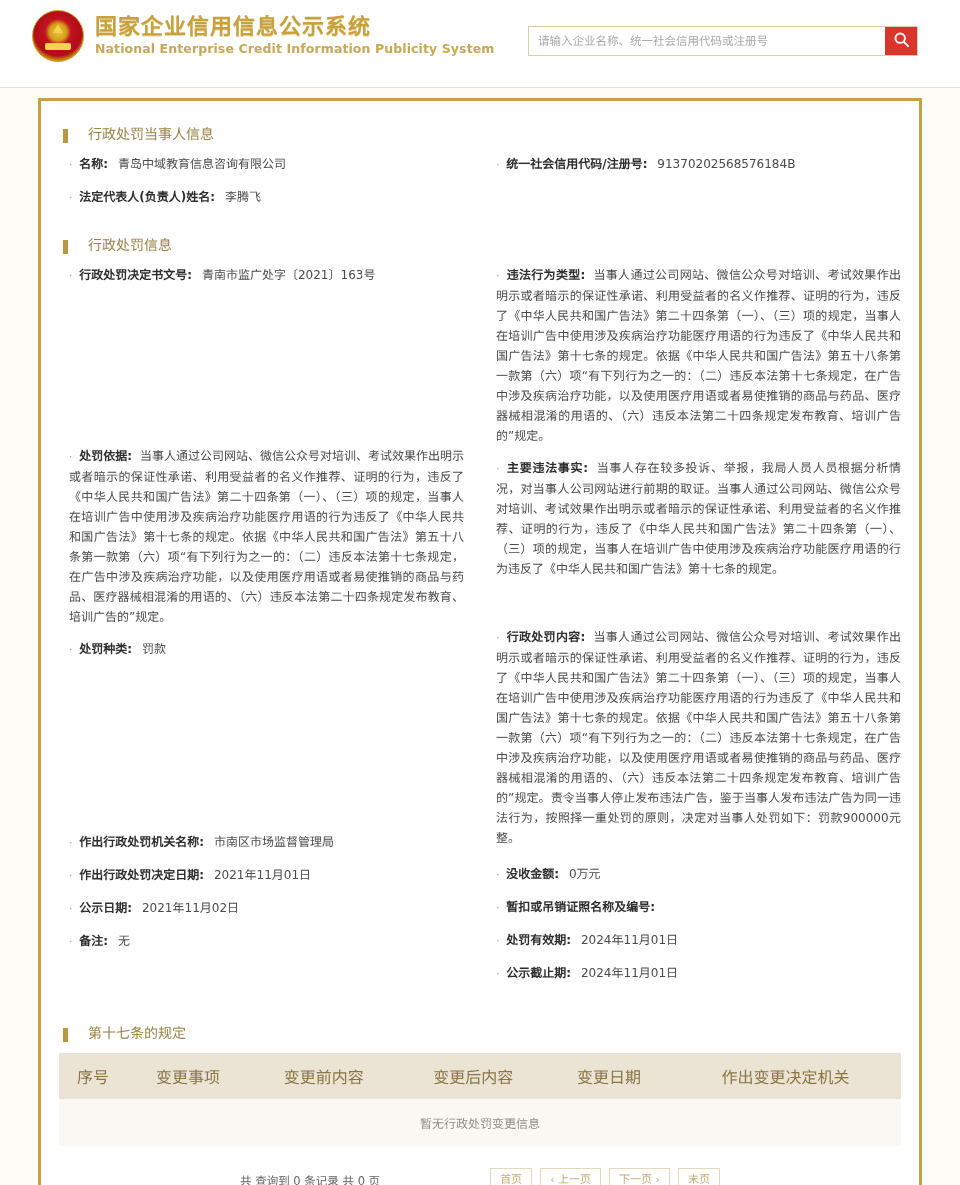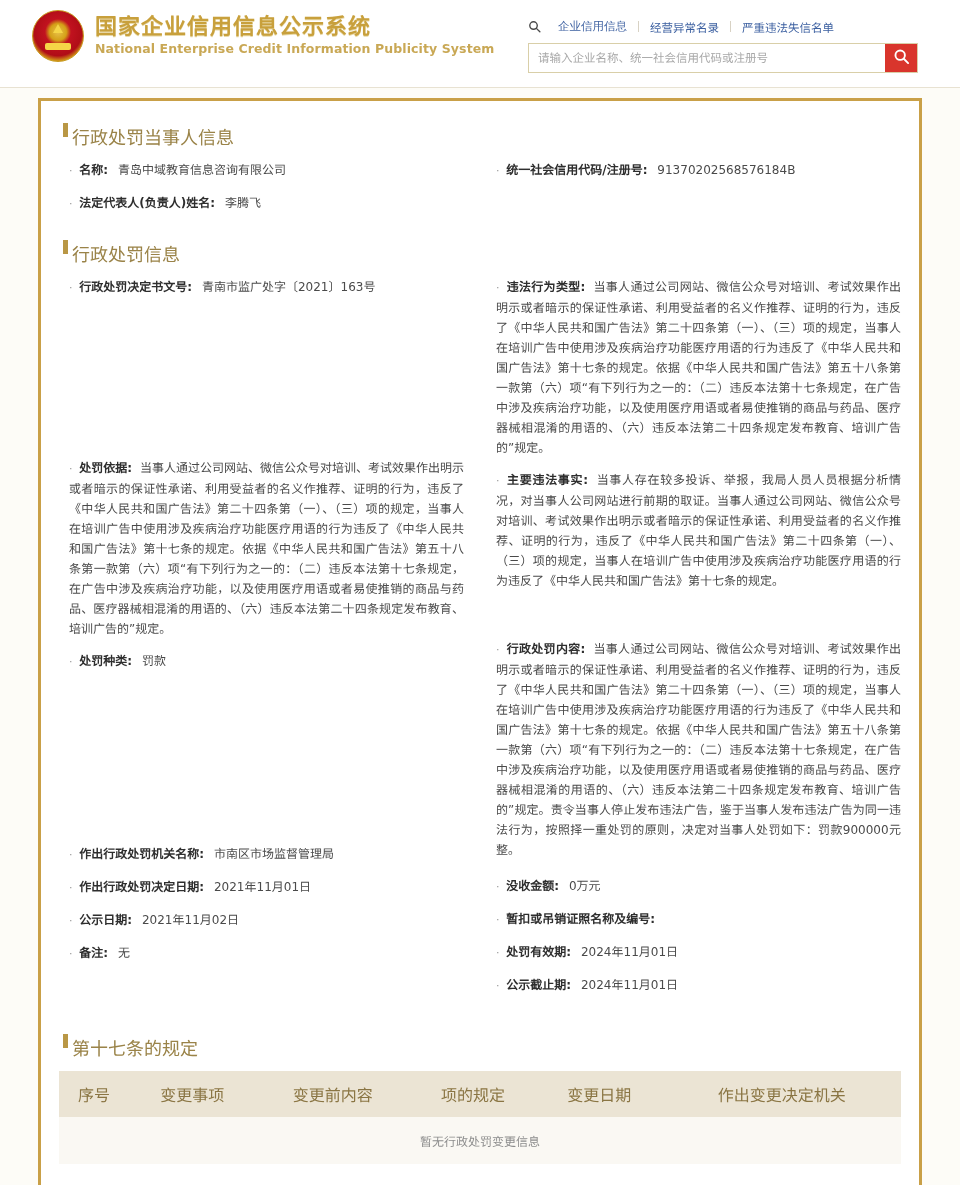--- a/index.html
+++ b/index.html
@@ -136,23 +136,23 @@
   .panel-wrap { padding: 10px 38px 0 38px; }
   .panel {
     border: 3px solid #c9a047;
     background: #fff;
     padding: 16px 18px 20px 18px;
     min-height: 960px;
     position: relative;
   }
   .section-title {
     display: flex;
-    align-items: flex-start;
-    gap: 4px;
-    font-size: 18px;
+    align-items: flex-end;
+    gap: 20px;
+    font-size: 14px;
     color: #9a8348;
     margin: 6px 0 11px 4px;
   }
   .section-title .bar {
     width: 5px; height: 14px;
     background: #b99745;
     flex: none;
   }
   .cols {
     display: flex;
@@ -239,33 +239,20 @@
 <div class="header">
   <div class="brand">
     <div class="emblem"></div>
     <div class="brand-text">
       <div class="brand-cn">国家企业信用信息公示系统</div>
       <div class="brand-en">National Enterprise Credit Information Publicity System</div>
     </div>
   </div>
 
   <div class="head-right">
-    <div class="navline">
-      <span class="nav-search-icon">
-        <svg viewBox="0 0 16 16" fill="none" stroke="currentColor" stroke-width="1.7">
-          <circle cx="6.8" cy="6.8" r="4.6"></circle>
-            <line x1="10.3" y1="10.3" x2="14.6" y2="14.6" stroke-linecap="round"></line>
-        </svg>
-      </span>
-      <span class="nav-item">企业信用信息</span>
-      <span class="nav-sep"></span>
-      <span class="nav-item">经营异常名录</span>
-      <span class="nav-sep"></span>
-      <span class="nav-item">严重违法失信名单</span>
-    </div>
     <div class="searchbar">
       <input class="search-input" type="text" placeholder="请输入企业名称、统一社会信用代码或注册号" style="">
       <button class="search-btn">
         <span>
           <svg viewBox="0 0 18 18" fill="none" stroke="currentColor" stroke-width="2">
             <circle cx="7.6" cy="7.6" r="5"></circle>
               <line x1="11.4" y1="11.4" x2="16" y2="16" stroke-linecap="round"></line>
           </svg>
         </span>
       </button>
@@ -403,21 +390,21 @@
         <span class="bar"></span>
         <span>第十七条的规定</span>
       </div>
 
       <table class="chg-table">
         <thead>
           <tr>
             <th>序号</th>
             <th>变更事项</th>
             <th>变更前内容</th>
-            <th>项的规定</th>
+            <th>变更后内容</th>
             <th>变更日期</th>
             <th>作出变更决定机关</th>
           </tr>
         </thead>
         <tbody>
           <tr>
             <td colspan="6">暂无行政处罚变更信息</td>
           </tr>
         </tbody>
       </table>

